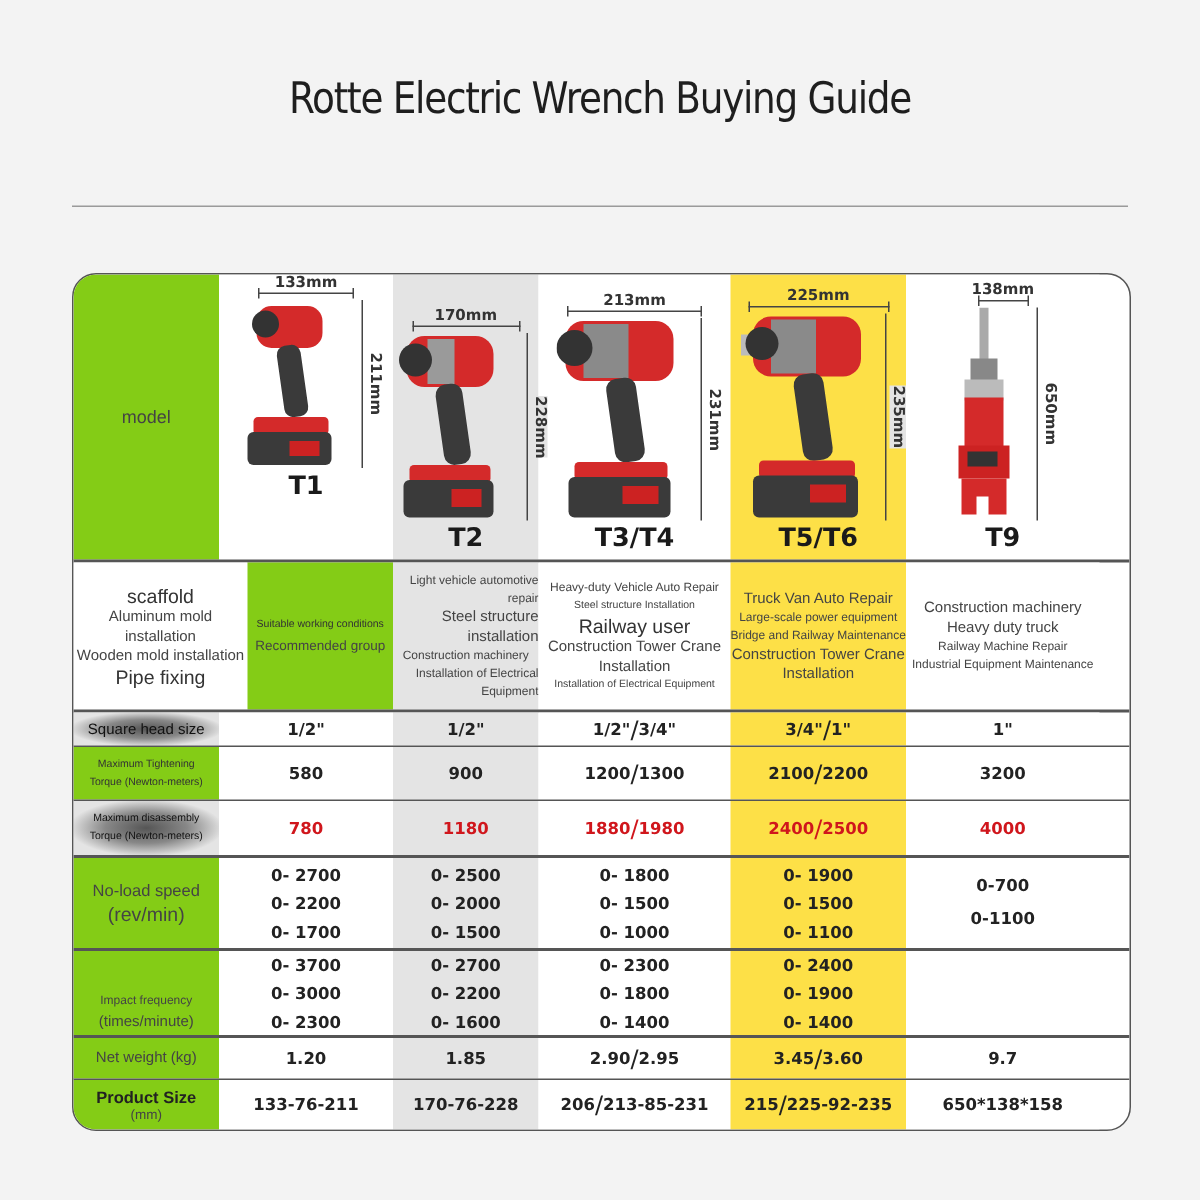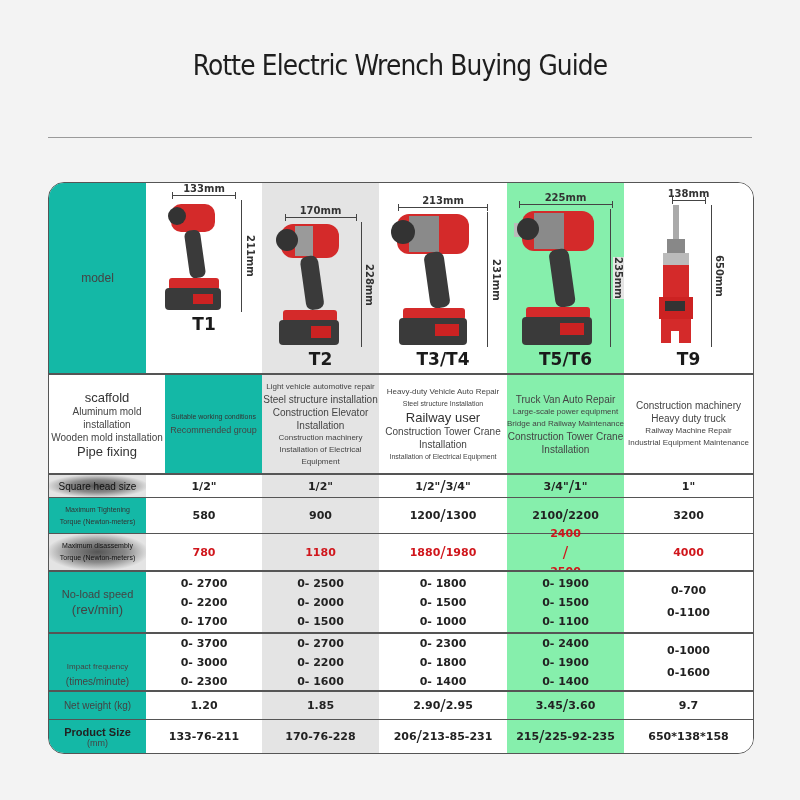--- a/index.html
+++ b/index.html
@@ -3,25 +3,25 @@
 <meta charset="utf-8">
 <style>
   html,body{margin:0;padding:0;}
   body{width:800px;height:800px;background:#f3f3f3;position:relative;overflow:hidden;font-family:"Liberation Sans",sans-serif;color:#222;}
   .title{position:absolute;left:0;top:48px;width:800px;text-align:center;font-family:"DejaVu Sans",sans-serif;font-size:29px;letter-spacing:-1px;color:#1e1e1e;transform:scaleX(0.86);transform-origin:400px 0;}
   .hr{position:absolute;left:48px;top:137px;width:704px;height:1px;background:#9a9a9a;}
   .table{position:absolute;left:48px;top:182px;width:704px;height:570px;border:1.5px solid #555;border-radius:16px;overflow:hidden;background:#fff;}
   .row{position:absolute;left:0;width:704px;display:flex;}
   .sep{position:absolute;left:0;width:704px;height:2px;background:#555;}
   .cell{height:100%;display:flex;flex-direction:column;align-items:center;justify-content:center;text-align:center;box-sizing:border-box;}
-  .c0{width:97px;background:#14b8a6;}
+  .c0{width:97px;background:#84cc16;}
   .c1{width:116px;background:#fff;}
-  .c2{width:117px;background:#e4e4e4;}
+  .c2{width:97px;background:#e4e4e4;text-align:right;}
   .c3{width:128px;background:#fff;}
-  .c4{width:117px;background:#86efac;text-align:center;}
+  .c4{width:117px;background:#fde047;text-align:center;}
   .c5{width:129px;background:#fff;}
   .lbl{font-size:11px;color:#444;line-height:15px;}
   .lbl-sm{font-size:7px;color:#333;line-height:12px;}
   .lbl-dark{background:radial-gradient(ellipse at 50% 50%,#555 0%,#888 40%,#e4e4e4 75%);}
   .val{font-family:"DejaVu Sans",sans-serif;font-weight:bold;font-size:11px;color:#222;line-height:19px;}
   .red{color:#d0161c;}
   .slash{font-size:16px;font-weight:normal;vertical-align:-1px;}
   .model-name{font-family:"DejaVu Sans",sans-serif;font-weight:bold;font-size:17px;color:#1a1a1a;margin-top:2px;}
   .dim-w{font-size:10px;font-weight:bold;color:#333;font-family:"DejaVu Sans",sans-serif;}
   .dim-line{height:1px;background:#444;margin:1px auto 4px;position:relative;}
@@ -162,21 +162,20 @@
       <span class="use-md">Wooden mold installation</span>
       <span class="use-big">Pipe fixing</span>
     </div>
     <div class="cell c0">
       <span class="lbl-sm">Suitable working conditions</span>
       <span class="lbl" style="font-size:9px;">Recommended group</span>
     </div>
     <div class="cell c2">
       <span class="use">Light vehicle automotive repair</span>
       <span class="use-md">Steel structure installation</span>
-      <span class="use-md">Construction Elevator Installation</span>
       <span class="use">Construction machinery</span>
       <span class="use">Installation of Electrical Equipment</span>
     </div>
     <div class="cell c3">
       <span class="use">Heavy-duty Vehicle Auto Repair</span>
       <span class="use" style="font-size:7px;">Steel structure Installation</span>
       <span class="use-big">Railway user</span>
       <span class="use-md">Construction Tower Crane Installation</span>
       <span class="use" style="font-size:7px;">Installation of Electrical Equipment</span>
     </div>
@@ -257,21 +256,21 @@
         <span class="val red">780</span>
       </div>
     <div class="cell c2">
         <span class="val red">1180</span>
       </div>
     <div class="cell c3" style="flex-direction:row;">
         <span class="val red">1880</span>
         <span class="val red slash">/</span>
         <span class="val red">1980</span>
       </div>
-    <div class="cell c4" style="flex-direction:column;">
+    <div class="cell c4" style="flex-direction:row;">
         <span class="val red">2400</span>
         <span class="val red slash">/</span>
         <span class="val red">2500</span>
       </div>
     <div class="cell c5">
         <span class="val red">4000</span>
       </div>
   </div>
   <div class="sep" style="top:387px;"></div>
 
@@ -325,24 +324,20 @@
     <div class="cell c3">
       <span class="val">0- 2300</span>
       <span class="val">0- 1800</span>
       <span class="val">0- 1400</span>
     </div>
     <div class="cell c4">
       <span class="val">0- 2400</span>
       <span class="val">0- 1900</span>
       <span class="val">0- 1400</span>
     </div>
-    <div class="cell c5">
-      <span class="val" style="line-height:22px;">0-1000</span>
-      <span class="val" style="line-height:22px;">0-1600</span>
-    </div>
   </div>
   <div class="sep" style="top:507px;"></div>
 
   <div class="row" style="top:509px;height:27px;">
     <div class="cell c0">
       <span class="lbl" style="font-size:10px;">Net weight (kg)</span>
     </div>
     <div class="cell c1">
         <span class="val">1.20</span>
       </div>

